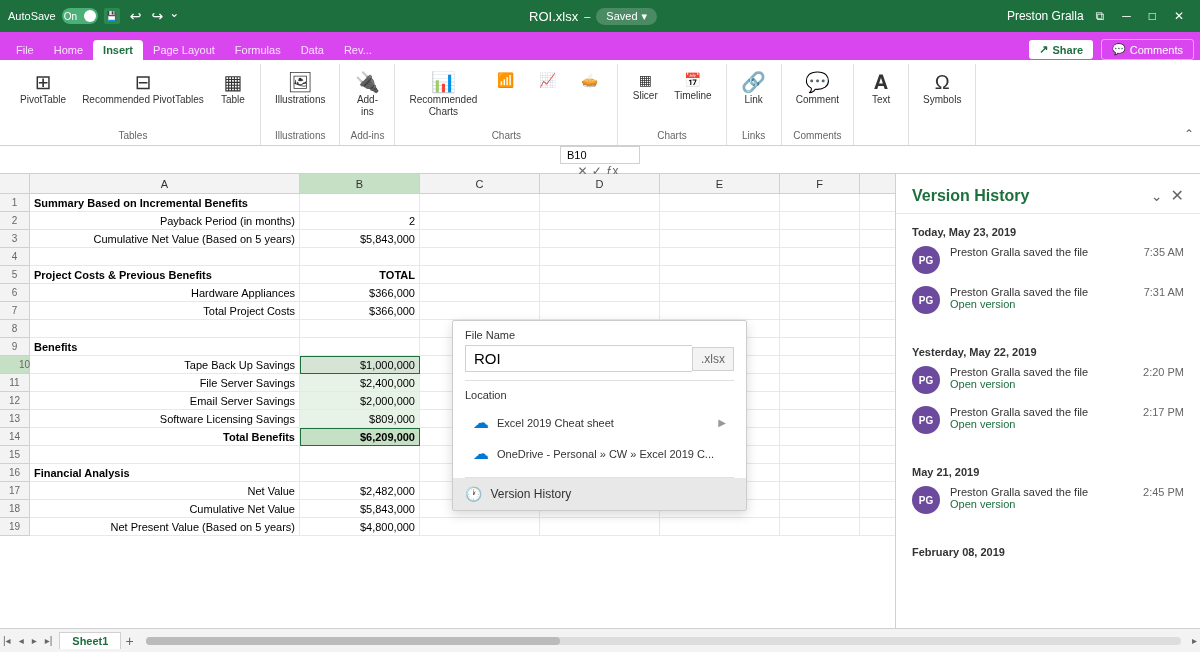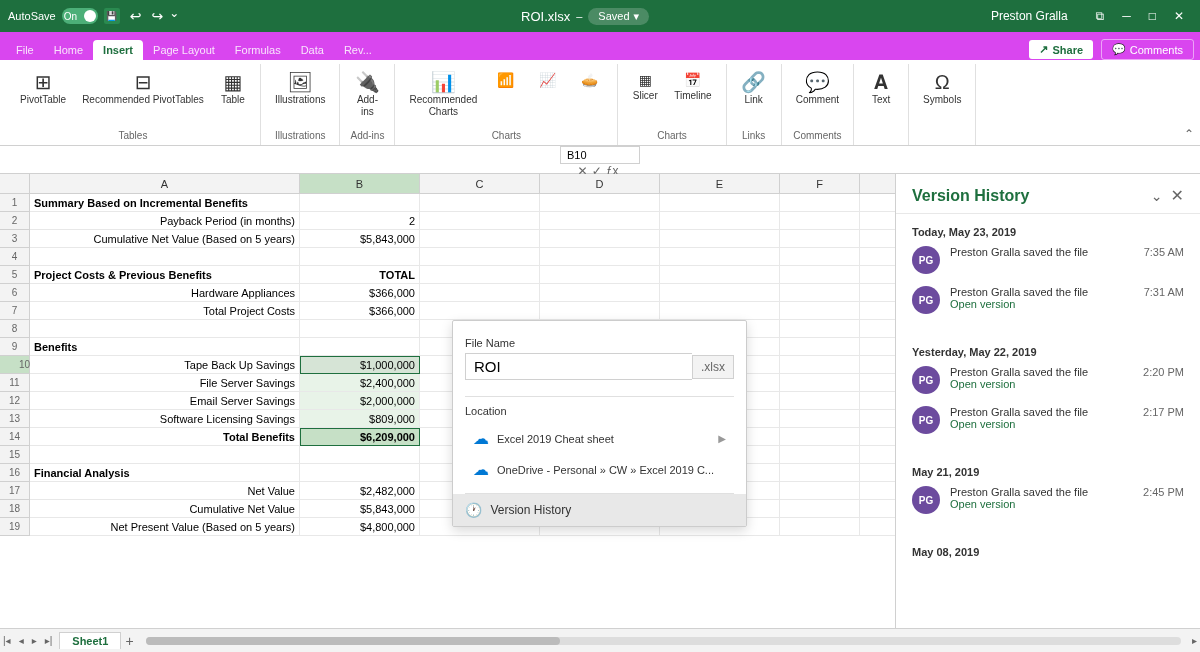--- a/index.html
+++ b/index.html
@@ -10,21 +10,21 @@
       background: #1e6f3e;
       height: 32px;
       display: flex;
       align-items: center;
       justify-content: space-between;
       padding: 0 8px;
       color: white;
     }
     .title-bar-left { display: flex; align-items: center; gap: 6px; }
     .title-bar-center { display: flex; align-items: center; gap: 6px; font-size: 13px; }
-    .title-bar-right { display: flex; align-items: center; gap: 20px; font-size: 12px; }
+    .title-bar-right { display: flex; align-items: center; gap: 4px; font-size: 12px; }
     .autosave-label { font-size: 11px; }
     .autosave-toggle {
       background: #4caf78;
       border-radius: 10px;
       width: 36px;
       height: 16px;
       display: inline-flex;
       align-items: center;
       padding: 2px;
     }
@@ -234,21 +234,21 @@
       position: absolute;
       top: 146px;
       left: 452px;
       width: 295px;
       background: white;
       border: 1px solid #ccc;
       box-shadow: 0 4px 12px rgba(0,0,0,0.15);
       z-index: 100;
       border-radius: 2px;
     }
-    .dropdown-section { padding: 16px 12px; }
+    .dropdown-section { padding: 8px 12px; }
     .dropdown-label { font-size: 11px; color: #333; margin-bottom: 4px; font-weight: 500; }
     .dropdown-input-row { display: flex; align-items: center; gap: 0; }
     .dropdown-input {
       flex: 1;
       border: 1px solid #d0d0d0;
       padding: 4px 8px;
       font-size: 15px;
       outline: none;
       border-right: none;
     }
@@ -814,21 +814,21 @@
         <div class="avatar-circle">PG</div>
         <div class="version-info">
           <div class="version-text">Preston Gralla saved the file</div>
           <a class="version-link">Open version</a>
         </div>
         <div class="version-time">2:45 PM</div>
       </div>
     </div>
 
     <div class="version-section">
-      <div class="version-date-header">May 08, 2019</div>
+      <div class="version-date-header">February 08, 2019</div>
     </div>
   </div>
 </div>
 
 <div style="display:flex;align-items:center;background:#f3f3f3;border-top:1px solid #d0d0d0;height:24px;">
   <div class="sheet-nav">
     <button class="nav-btn">|◂</button>
     <button class="nav-btn">◂</button>
     <button class="nav-btn">▸</button>
     <button class="nav-btn">▸|</button>

